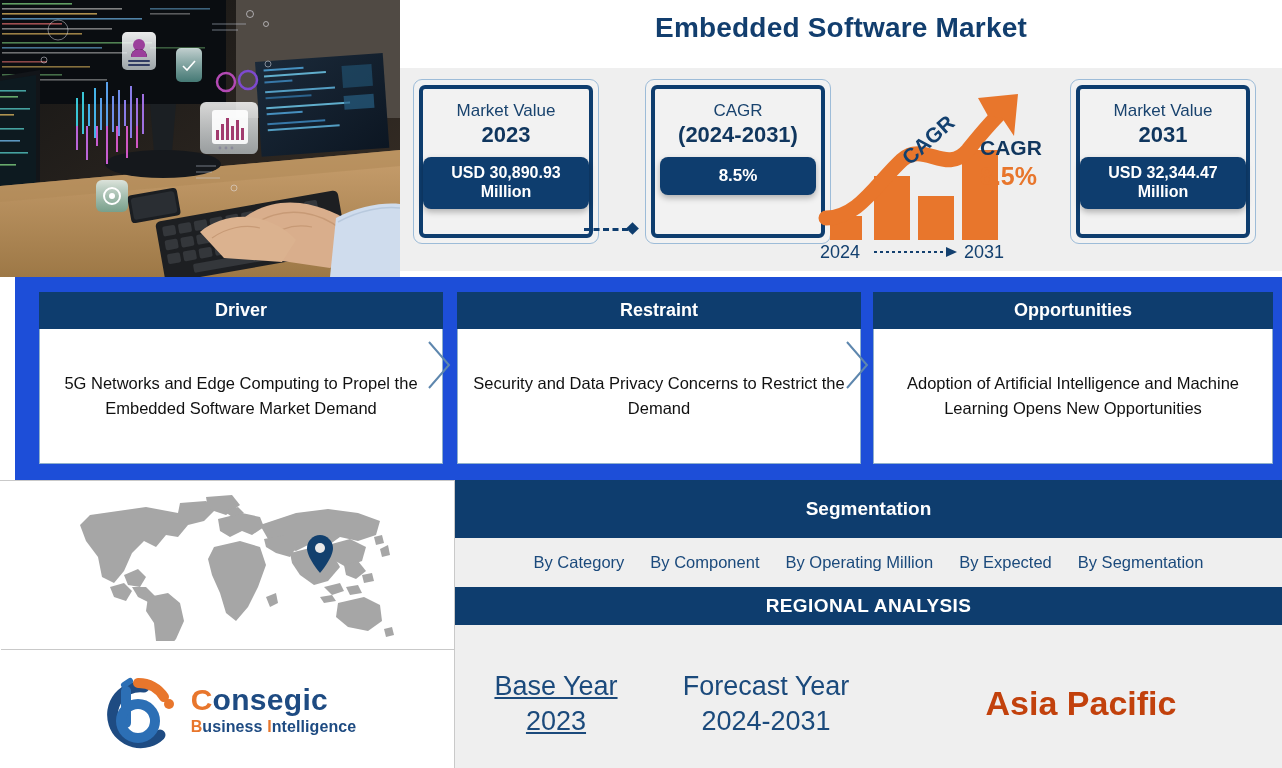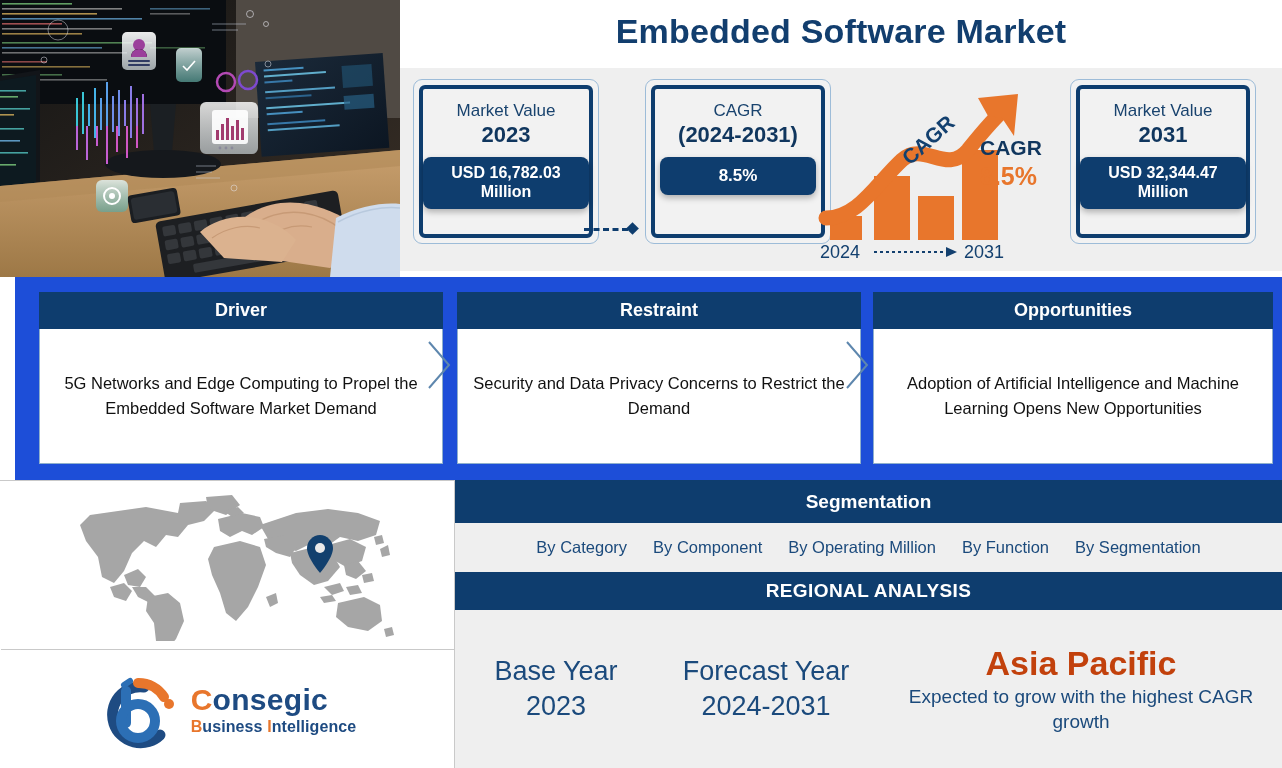--- a/index.html
+++ b/index.html
@@ -15,21 +15,21 @@
   .top-row{position:absolute;left:0;top:0;width:1282px;height:277px;}
 
   
   .photo{position:absolute;left:0;top:0;width:400px;height:277px;overflow:hidden;background:#2b2622;}
   .photo svg{display:block;}
 
   
   .kpi-band{position:absolute;left:400px;top:0;width:882px;height:277px;background:#ffffff;}
   .title{
     position:absolute;left:0;top:12px;width:882px;text-align:center;
-    font-size:34px;font-weight:bold;color:#123E6E;letter-spacing:.2px;
+    font-size:28px;font-weight:bold;color:#123E6E;letter-spacing:.2px;
   }
   .kpi-strip{
     position:absolute;left:0;top:68px;width:882px;height:203px;background:#efefef;
   }
   .card{
     position:absolute;top:11px;width:186px;height:165px;
     border:1px solid #9dbcd8;border-radius:9px;background:#f2f2f2;
     box-sizing:border-box;padding:5px;
   }
   .card-inner{
@@ -106,32 +106,32 @@
   .logo-main .o{color:#E8762C;}
   .logo-sub{font-size:16px;font-weight:bold;color:#1E4B82;margin-top:4px;letter-spacing:.1px;}
   .logo-sub .o{color:#E8762C;}
 
   .seg-panel{position:absolute;left:455px;top:0;width:827px;height:288px;background:#efefef;}
   .bar{
     width:827px;background:#0E3D6E;color:#ffffff;
     display:flex;align-items:center;justify-content:center;
     font-weight:bold;box-sizing:border-box;
   }
-  #segBar{height:43px;font-size:19px;}
+  #segBar{height:58px;font-size:19px;}
   #regBar{height:38px;font-size:19px;letter-spacing:.4px;}
   .seg-items{
     height:49px;display:flex;align-items:center;justify-content:center;gap:26px;
     font-size:16.5px;color:#1B4A7C;
   }
   .reg-body{height:158px;display:flex;align-items:center;padding-left:6px;box-sizing:border-box;}
   .reg-col{flex:0 0 auto;text-align:center;color:#1B4A7C;}
   #regCol1{width:190px;}
   #regCol2{width:230px;}
   #regCol3{width:400px;}
-  .reg-t1{font-size:27px;line-height:1.28;}
+  .reg-t1{font-size:27px;line-height:1.28;text-decoration:underline;}
   .reg-t2{font-size:27px;line-height:1.28;}
   .reg-hi{font-size:34px;font-weight:bold;color:#c2410c;line-height:1.15;}
   .reg-sub{font-size:19px;color:#1B4A7C;line-height:1.3;margin-top:2px;}
 </style>
 </head>
 <body>
 
 <div class="page">
 
   <div class="top-row">
@@ -343,21 +343,21 @@
 
     <div class="kpi-band">
       <div class="title">Embedded Software Market</div>
 
       <div class="kpi-strip">
 
         <div class="card" id="card1">
           <div class="card-inner">
             <div class="card-lbl">Market Value</div>
             <div class="card-yr">2023</div>
-            <div class="pill">USD 16,782.03 Million</div>
+            <div class="pill">USD 30,890.93 Million</div>
           </div>
         </div>
 
         <div class="dot-conn" id="conn1">
           <div class="dot-line"></div>
           <div class="diamond"></div>
         </div>
 
         <div class="card" id="card2">
           <div class="card-inner">
@@ -491,34 +491,33 @@
         </div>
       </div>
     </div>
 
     <div class="seg-panel">
       <div class="bar" id="segBar">Segmentation</div>
       <div class="seg-items">
         <span>By Category</span>
         <span>By Component</span>
         <span>By Operating Million</span>
-        <span>By Function</span>
+        <span>By Expected</span>
         <span>By Segmentation</span>
       </div>
       <div class="bar" id="regBar">REGIONAL ANALYSIS</div>
       <div class="reg-body">
         <div class="reg-col" id="regCol1">
           <div class="reg-t1">Base Year</div>
           <div class="reg-t1">2023</div>
         </div>
         <div class="reg-col" id="regCol2">
           <div class="reg-t2">Forecast Year</div>
           <div class="reg-t2">2024-2031</div>
         </div>
         <div class="reg-col" id="regCol3">
           <div class="reg-hi">Asia Pacific</div>
-          <div class="reg-sub">Expected to grow with the highest CAGR growth</div>
         </div>
       </div>
     </div>
 
   </div>
 </div>
 
 </body></html>

